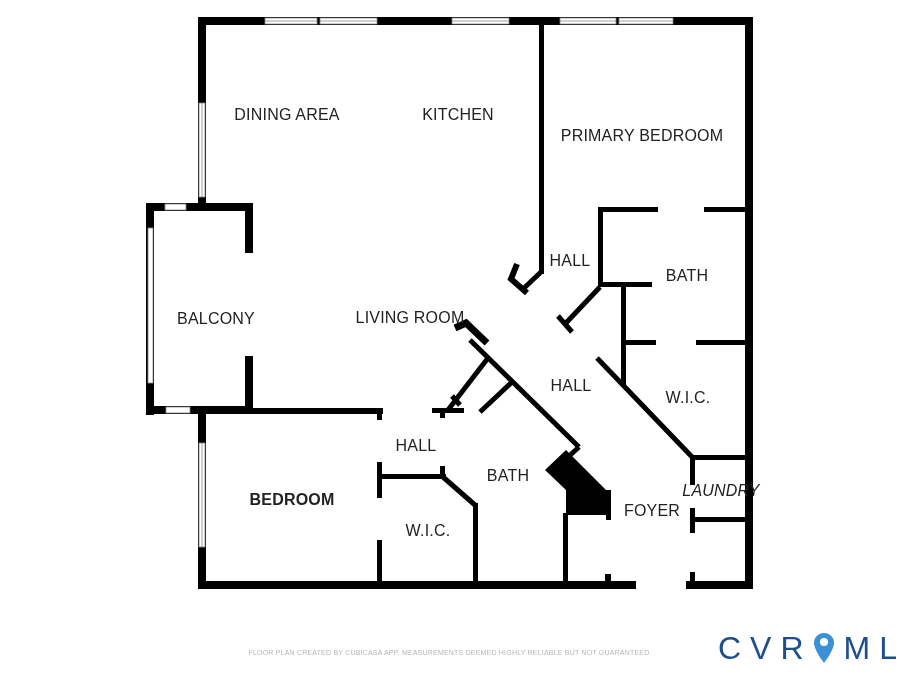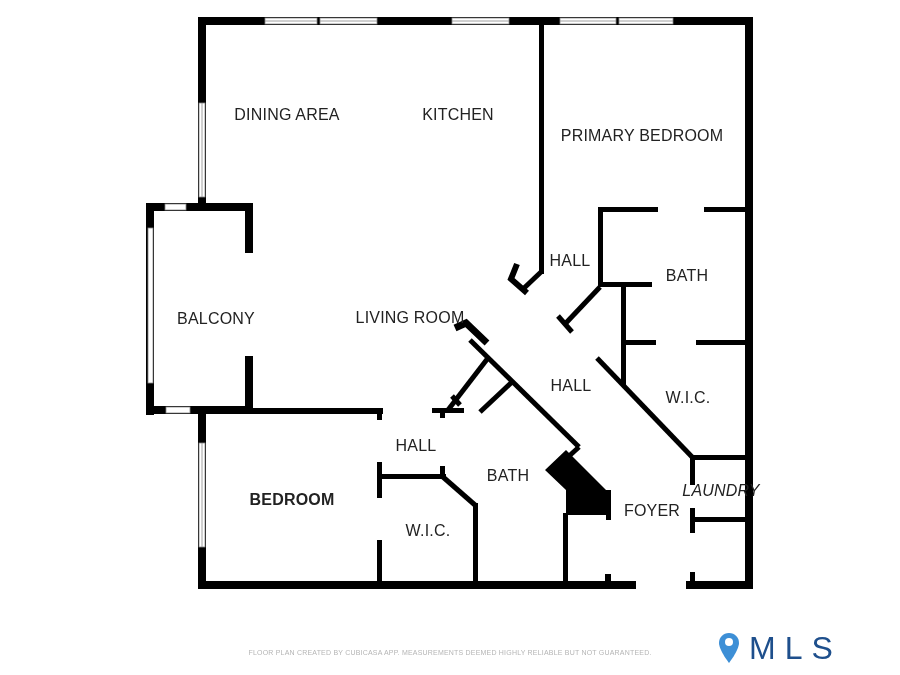--- a/index.html
+++ b/index.html
@@ -120,20 +120,21 @@
 <div class="room-label" style="left:416px;top:446px;">HALL</div>
 <div class="room-label" style="left:508px;top:476px;">BATH</div>
 <div class="room-label" style="left:292px;top:500px;font-weight:bold;">BEDROOM</div>
 <div class="room-label" style="left:428px;top:531px;">W.I.C.</div>
 <div class="room-label" style="left:652px;top:511px;">FOYER</div>
 <div class="room-label" style="left:721px;top:491px;font-style:italic;">LAUNDRY</div>
 
 <div class="disclaimer">FLOOR PLAN CREATED BY CUBICASA APP. MEASUREMENTS DEEMED HIGHLY RELIABLE BUT NOT GUARANTEED.</div>
 
 <div class="logo">
+  <span>CVR</span>
   <span class="pin">
     <svg width="22" height="32" viewBox="0 0 22 32">
       <path d="M11 1 C5 1 1 5.5 1 11 C1 18 11 31 11 31 C11 31 21 18 21 11 C21 5.5 17 1 11 1 Z" fill="#3d8fd6"></path>
       <circle cx="11" cy="10" r="4" fill="#ffffff"></circle>
     </svg>
   </span>
   <span>MLS</span>
 </div>
 
 </body></html>

